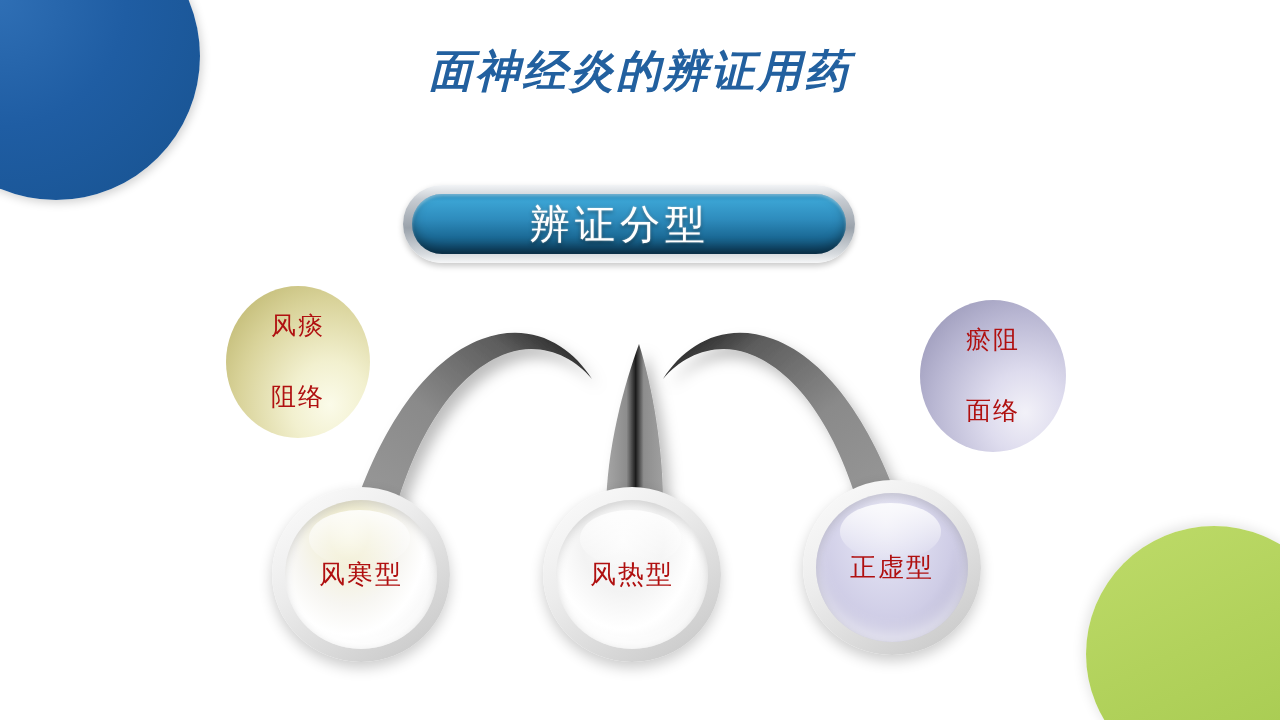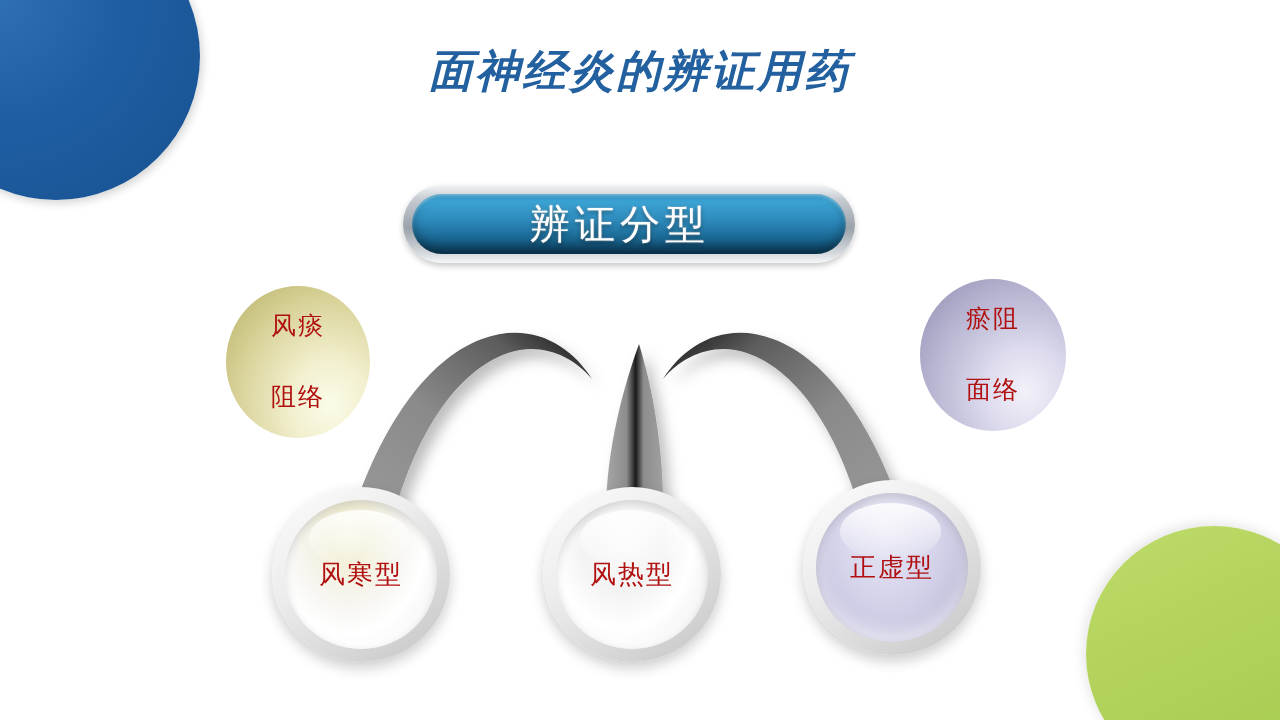--- a/index.html
+++ b/index.html
@@ -114,21 +114,21 @@
   }
   .ellipse-olive {
     left: 226px;
     top: 286px;
     width: 144px;
     height: 152px;
     background: radial-gradient(ellipse at 72% 78%, #fbfbe9 0%, #f2f0cf 26%, #d9d39a 62%, #b6ae62 100%);
   }
   .ellipse-lavender {
     left: 920px;
-    top: 279px;
+    top: 300px;
     width: 146px;
     height: 152px;
     background: radial-gradient(ellipse at 72% 74%, #f2f1f8 0%, #dedcee 26%, #b8b6d2 62%, #8e8cae 100%);
   }
 
   
   .connectors {
     position: absolute;
     left: 0;
     top: 0;

